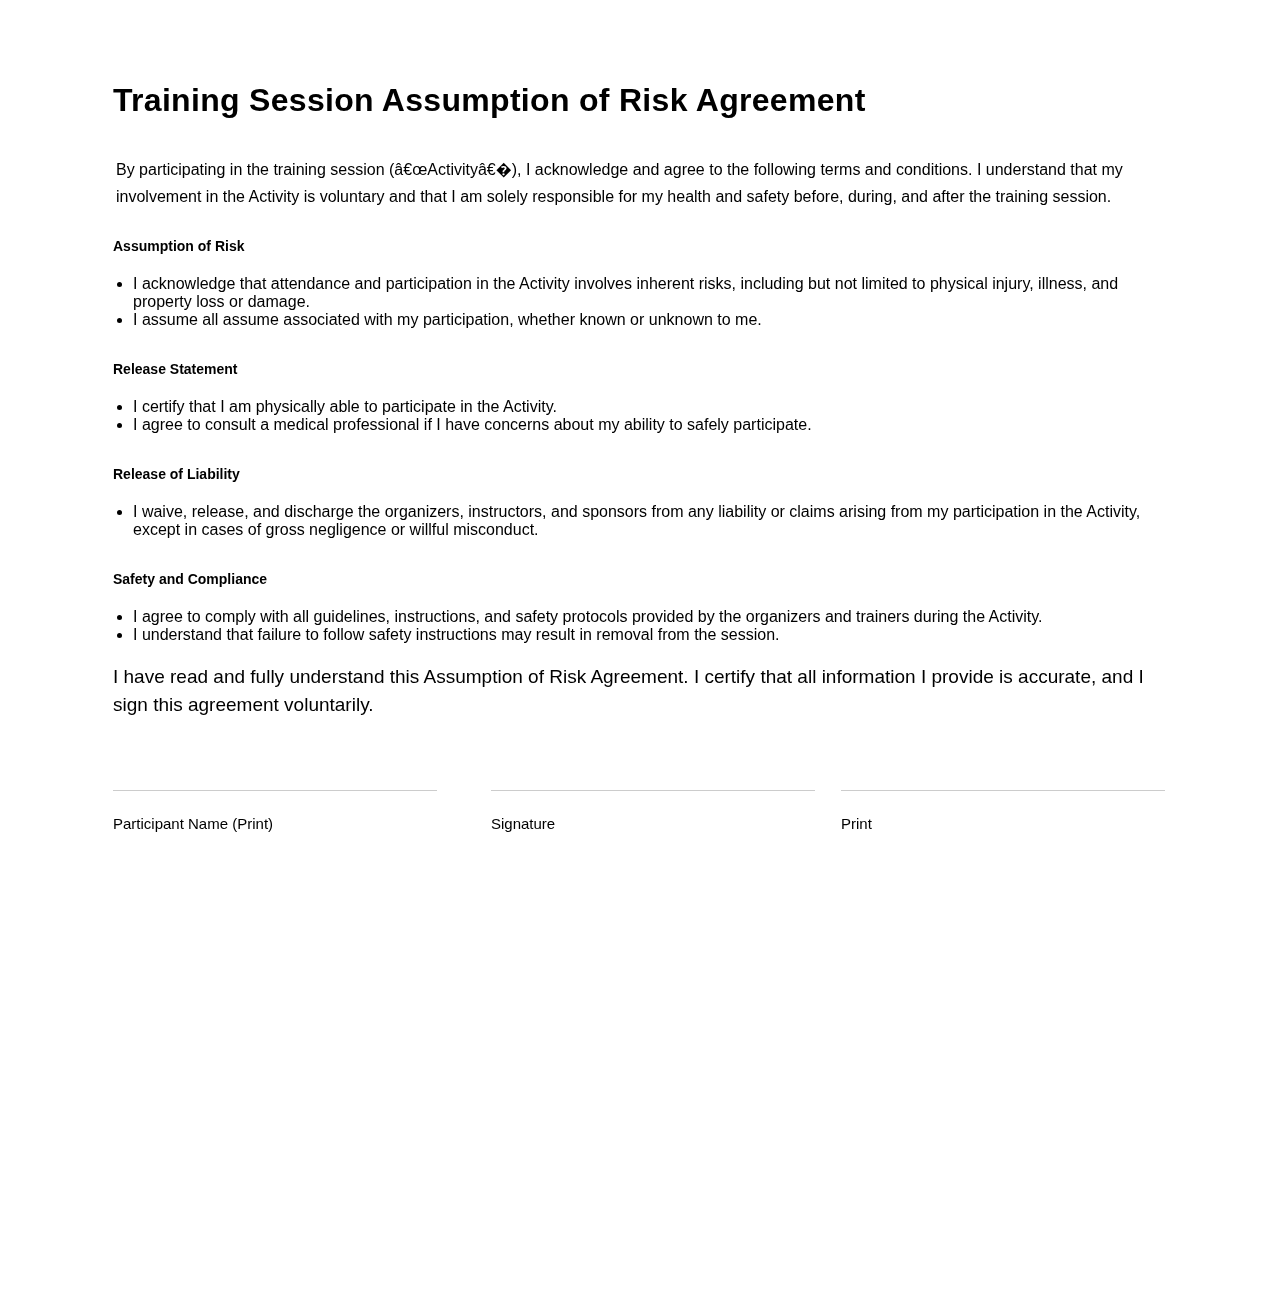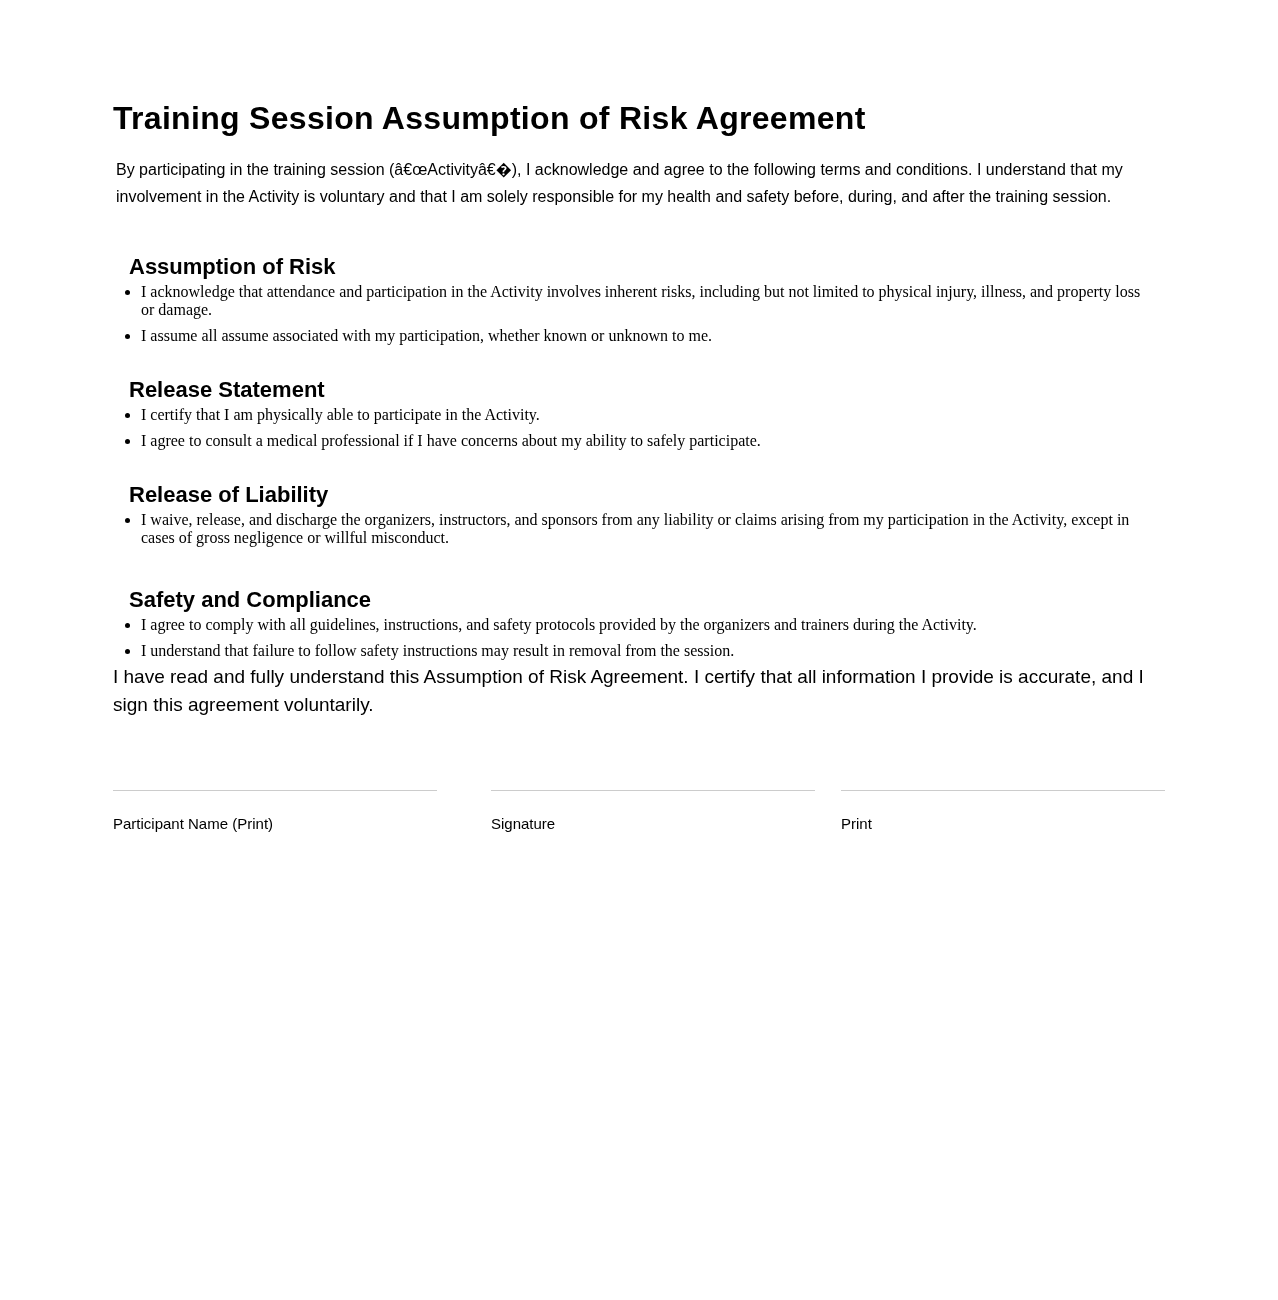--- a/index.html
+++ b/index.html
@@ -3,37 +3,37 @@
 <meta charset="utf-8">
 <style>
   html, body { margin: 0; padding: 0; background: #ffffff; }
   body {
     width: 1278px; height: 1300px;
     font-family: "Liberation Sans", sans-serif;
     color: #000000;
   }
   .page { position: absolute; left: 113px; top: 0; width: 1052px; }
   h1 {
-    position: absolute; top: 100px; left: 0; margin: 0;
+    position: absolute; top: 82px; left: 0; margin: 0;
     font-size: 32px; font-weight: bold; letter-spacing: 0.3px;
     white-space: nowrap;
   }
   .intro {
     position: absolute; top: 153px; left: 0; width: 1052px; margin: 3px;
     font-size: 16px; line-height: 27px;
   }
   h2 {
-    position: absolute; left: 0; margin: 16px;
-    font-size: 22px; font-weight: bold; white-space: nowrap;
+    position: absolute; left: 0; margin: 0;
+    font-size: 14px; font-weight: bold; white-space: nowrap;
   }
   ul {
     position: absolute; left: 0; margin: 0; padding-left: 20px; width: 1032px;
     font-size: 16px; line-height: 18px;
   }
-  li { margin: 8px; font-family: Liberation Serif, serif; }
+  li { margin: 0; }
   .closing {
     position: absolute; top: 663px; left: 0; width: 1052px; margin: 0;
     font-size: 19px; line-height: 28px;
   }
   .sig-block { position: absolute; top: 790px; width: 324px; }
   .sig-line { height: 0; border-top: 1px solid #cccccc; }
   .sig-label { margin-top: 24px; font-size: 15px; }
 </style>
 </head>
 <body>

